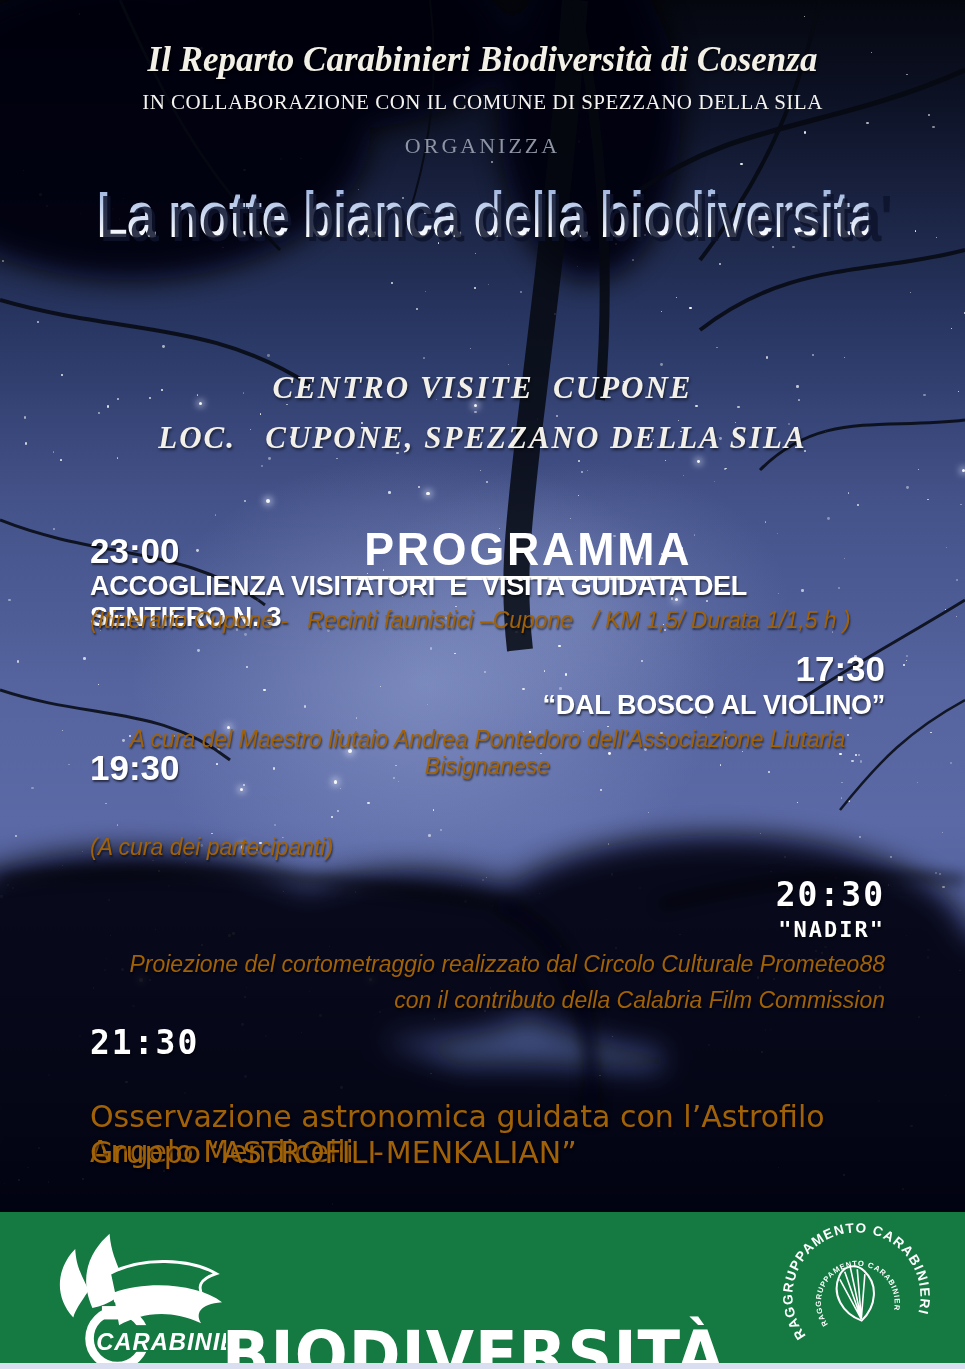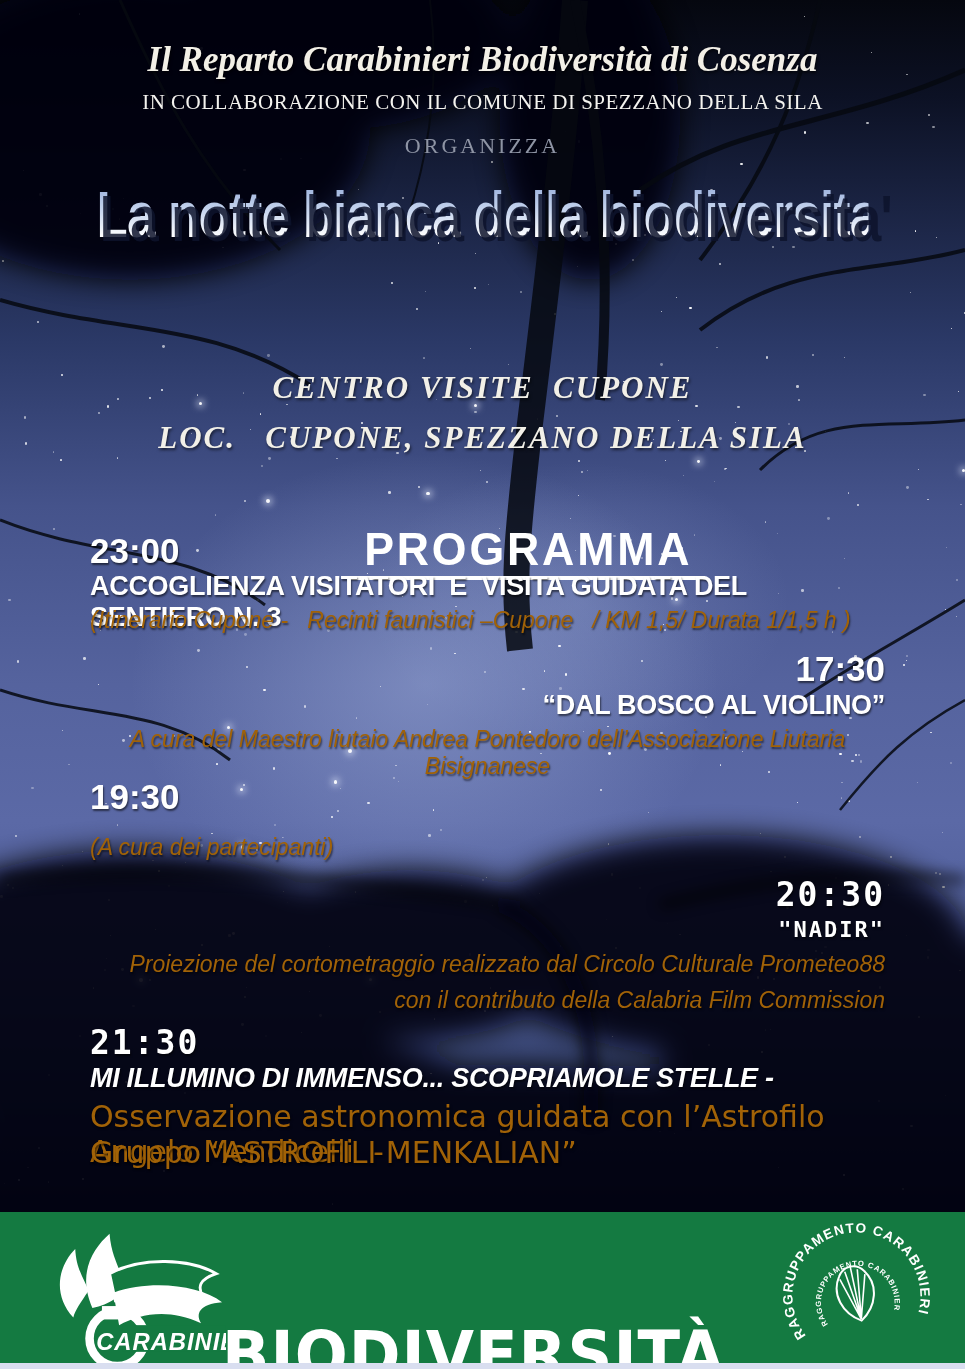--- a/index.html
+++ b/index.html
@@ -543,30 +543,29 @@
     </div>
 
     <div class="txt l time" style="top:531px;">23:00</div>
     <div class="txt l item-title" style="top:571px;">ACCOGLIENZA VISITATORI  E  VISITA GUIDATA DEL SENTIERO N. 3</div>
     <div class="txt l note" style="top:607px;">(Itinerario Cupone -   Recinti faunistici –Cupone   / KM 1,5/ Durata 1/1,5 h )</div>
 
     <div class="txt r time" style="top:649px;">17:30</div>
     <div class="txt r item-title" style="top:690px;">“DAL BOSCO AL VIOLINO”</div>
     <div class="txt c note" style="top:726px;">A cura del Maestro liutaio Andrea Pontedoro dell’Associazione Liutaria Bisignanese</div>
 
-    <div class="txt l time" style="top:777px;">19:30</div>
+    <div class="txt l time" style="top:748px;">19:30</div>
     <div class="txt l note" style="top:834px;">(A cura dei partecipanti)</div>
 
     <div class="txt r time mono" style="top:875px;">20:30</div>
     <div class="txt r item-title mono" style="top:917px;">"NADIR"</div>
     <div class="txt r note" style="top:951px;">Proiezione del cortometraggio realizzato dal Circolo Culturale Prometeo88</div>
     <div class="txt r note" style="top:987px;">con il contributo della Calabria Film Commission</div>
 
     <div class="txt l time mono" style="top:1023px;">21:30</div>
-    <div class="txt l item-title ital" style="top:1063px;">MI ILLUMINO DI IMMENSO... SCOPRIAMOLE STELLE -</div>
     <div class="txt l note plain" style="top:1099px;">Osservazione astronomica guidata con l’Astrofilo  Angelo Mendicelli  -</div>
     <div class="txt l note plain" style="top:1135px;">Gruppo “ASTROFILI MENKALIAN”</div>
 
   </div>
 
   <div class="band">
 
     <svg class="logo-carab" width="210" height="143" viewBox="0 0 220 150">
       <g>
         <path d="M60,96 C38,72 44,42 62,24 C63,46 72,56 76,68 C68,80 62,88 60,96 Z" fill="#fff"></path>

